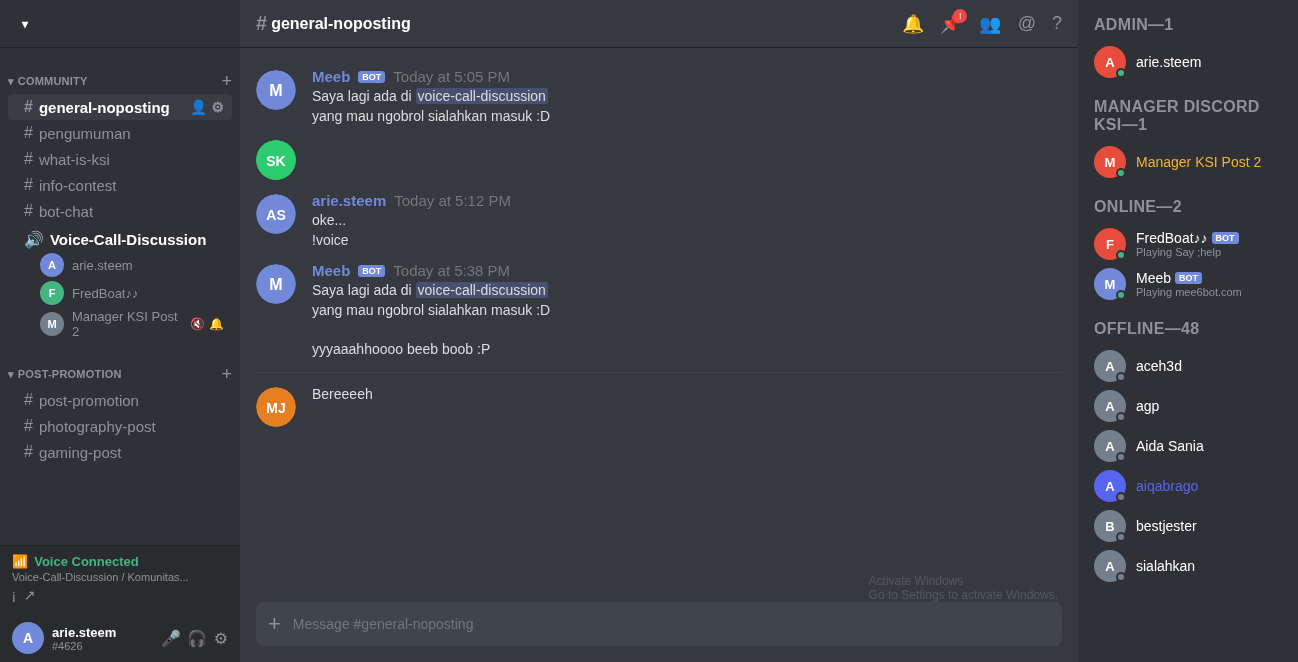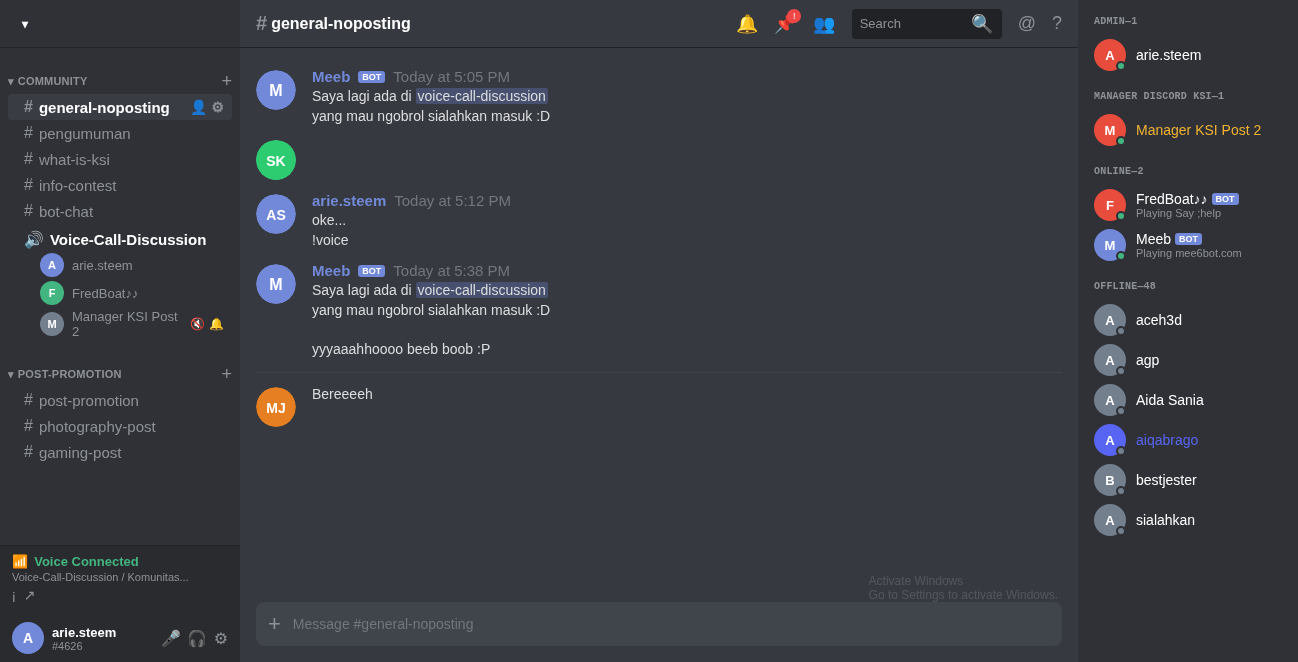--- a/index.html
+++ b/index.html
@@ -244,23 +244,23 @@
     #right-panel {
       width: 220px;
       background: #2f3136;
       height: 662px;
       overflow-y: auto;
       flex-shrink: 0;
       padding: 16px 8px;
     }
     .members-section { margin-bottom: 16px; }
     .members-heading {
-      font-size: 10px; font-weight: 700; color: #8e9297;
+      font-size: 16px; font-weight: 700; color: #8e9297;
       text-transform: uppercase; letter-spacing: 0.02em;
-      padding: 0 8px; margin-bottom: 8px; font-family: Liberation Mono, monospace;
+      padding: 0 8px; margin-bottom: 8px;
     }
     .member-item {
       display: flex; align-items: center; gap: 10px;
       padding: 4px 8px; border-radius: 4px; cursor: pointer;
     }
     .member-avatar-wrap { position: relative; flex-shrink: 0; }
     .member-avatar {
       width: 32px; height: 32px; border-radius: 50%;
       display: flex; align-items: center; justify-content: center;
       font-weight: 700; font-size: 13px; color: #fff;
@@ -418,24 +418,20 @@
       <span class="header-hash">#</span>
       <span>general-noposting</span>
     </span>
     <div class="header-icons">
       <span>🔔</span>
       <span style="position:relative;">
         📌
         <span style="position:absolute;top:-4px;right:-4px;background:#f04747;color:#fff;font-size:9px;border-radius:50%;width:14px;height:14px;display:flex;align-items:center;justify-content:center;">!</span>
       </span>
       <span>👥</span>
-      <div class="search-box">
-        <input type="text" placeholder="Search" style="">
-        <span style="color:#8e9297;">🔍</span>
-      </div>
       <span>@</span>
       <span>?</span>
     </div>
   </div>
 
   <div id="messages">
 
     <div class="message-group">
       <div class="msg-avatar">
         <div class="avatar-circle" style="background:#36393f;overflow:hidden;">

